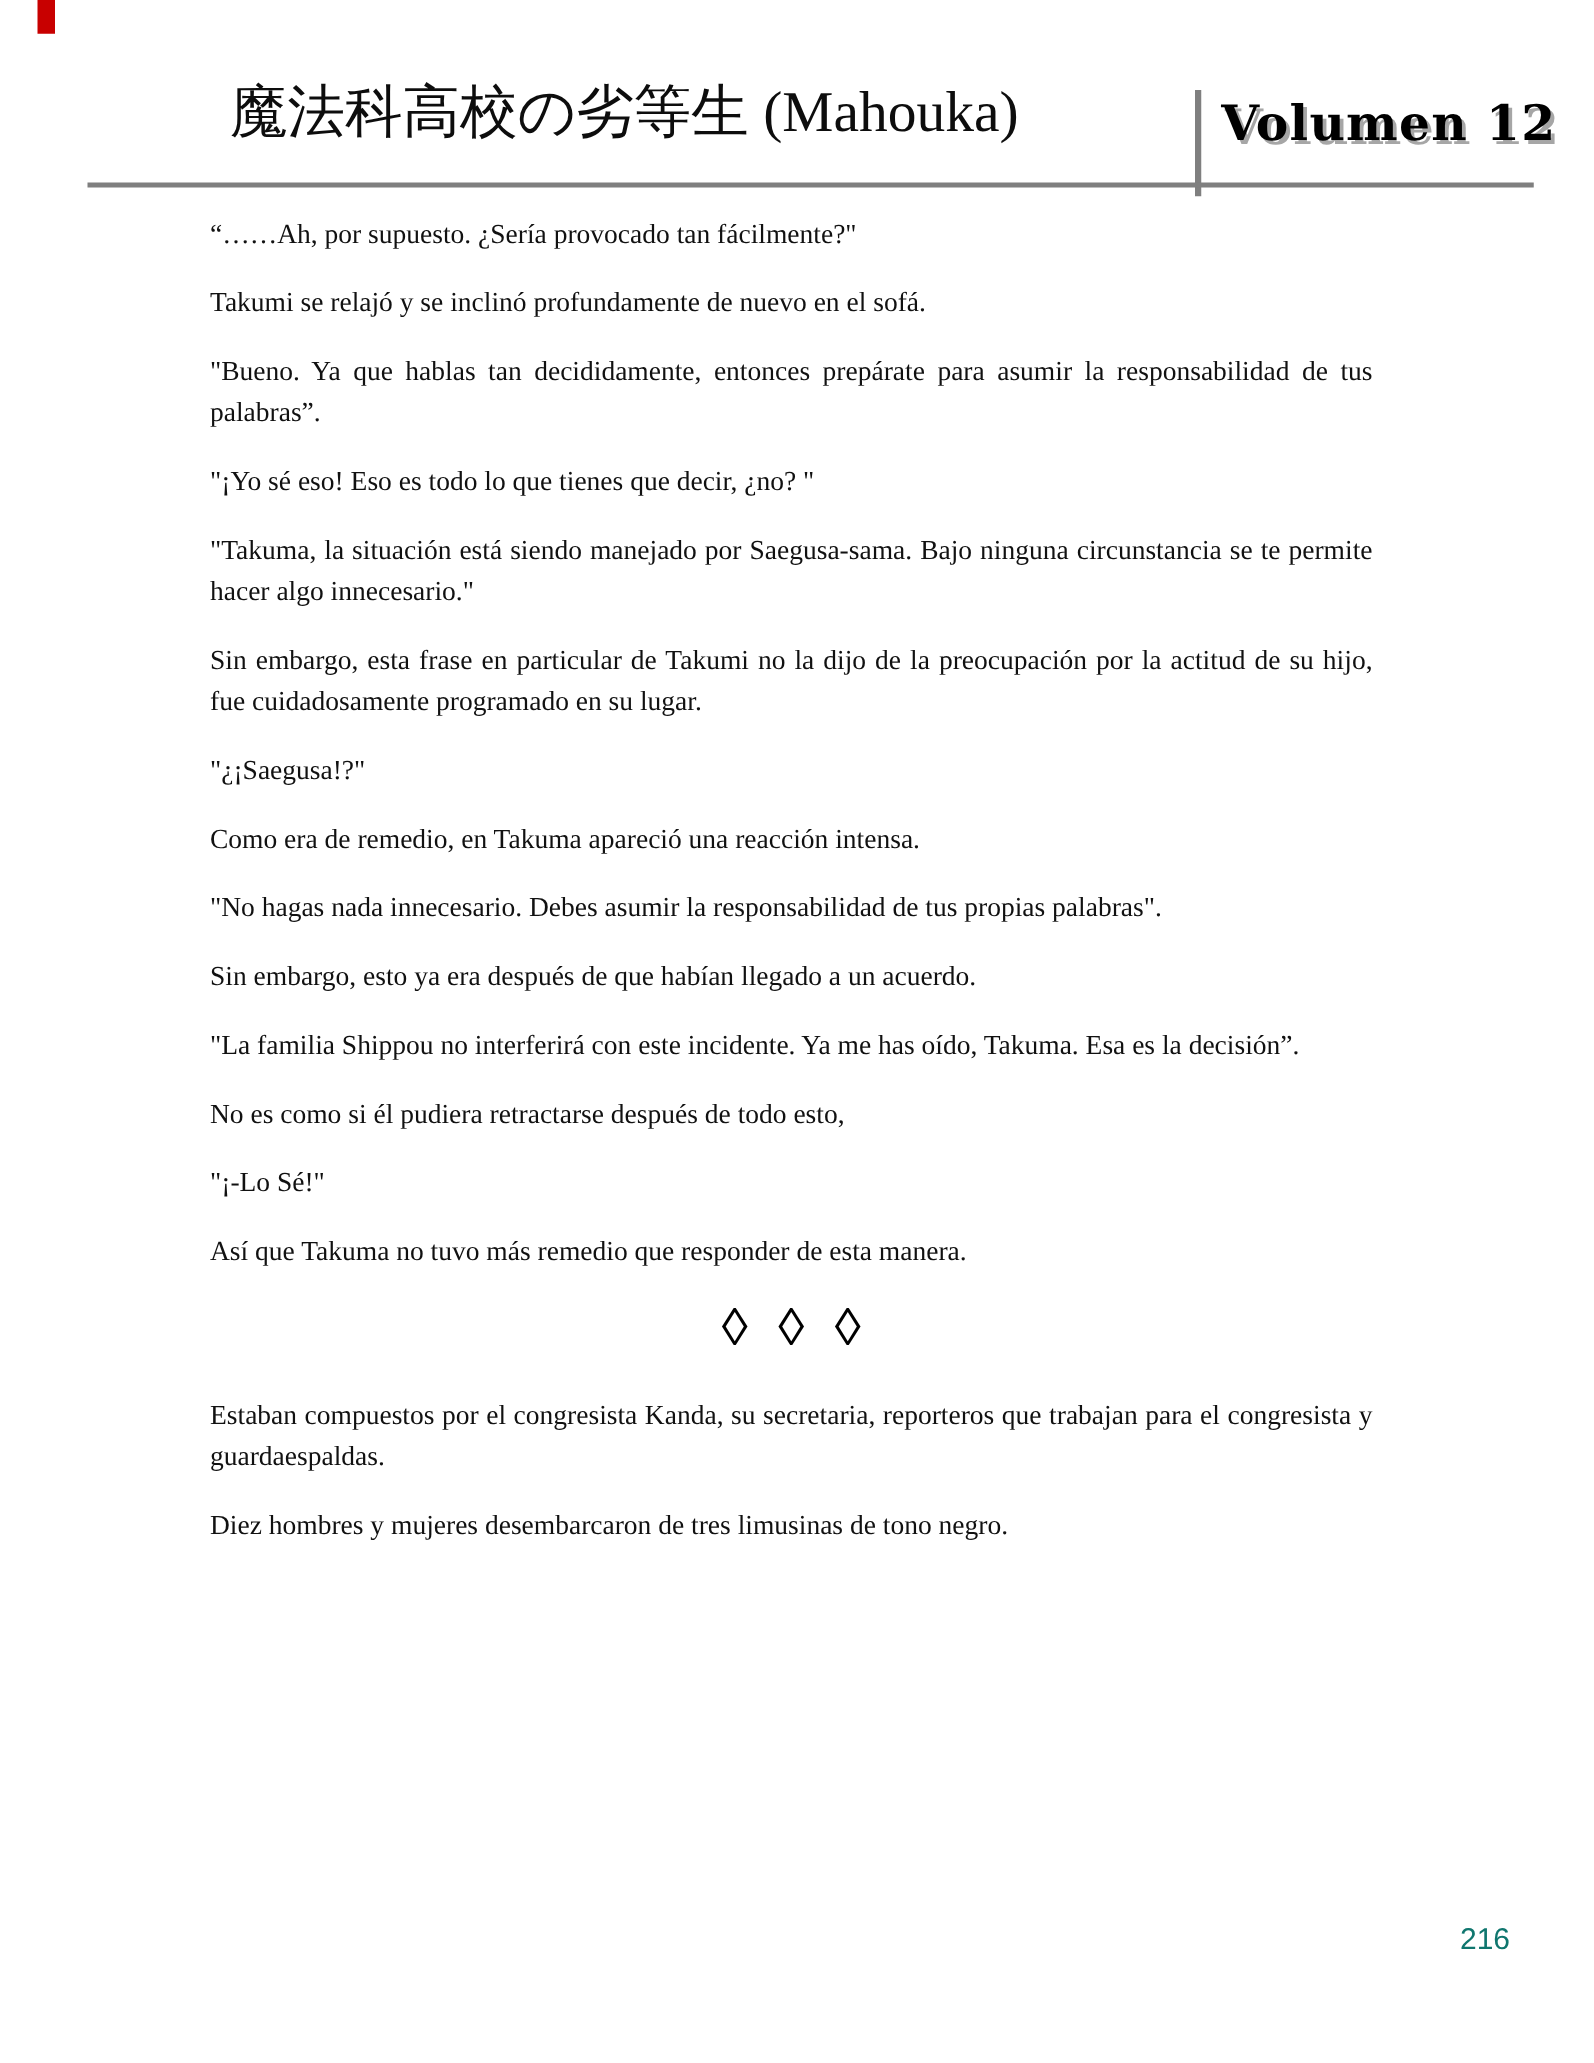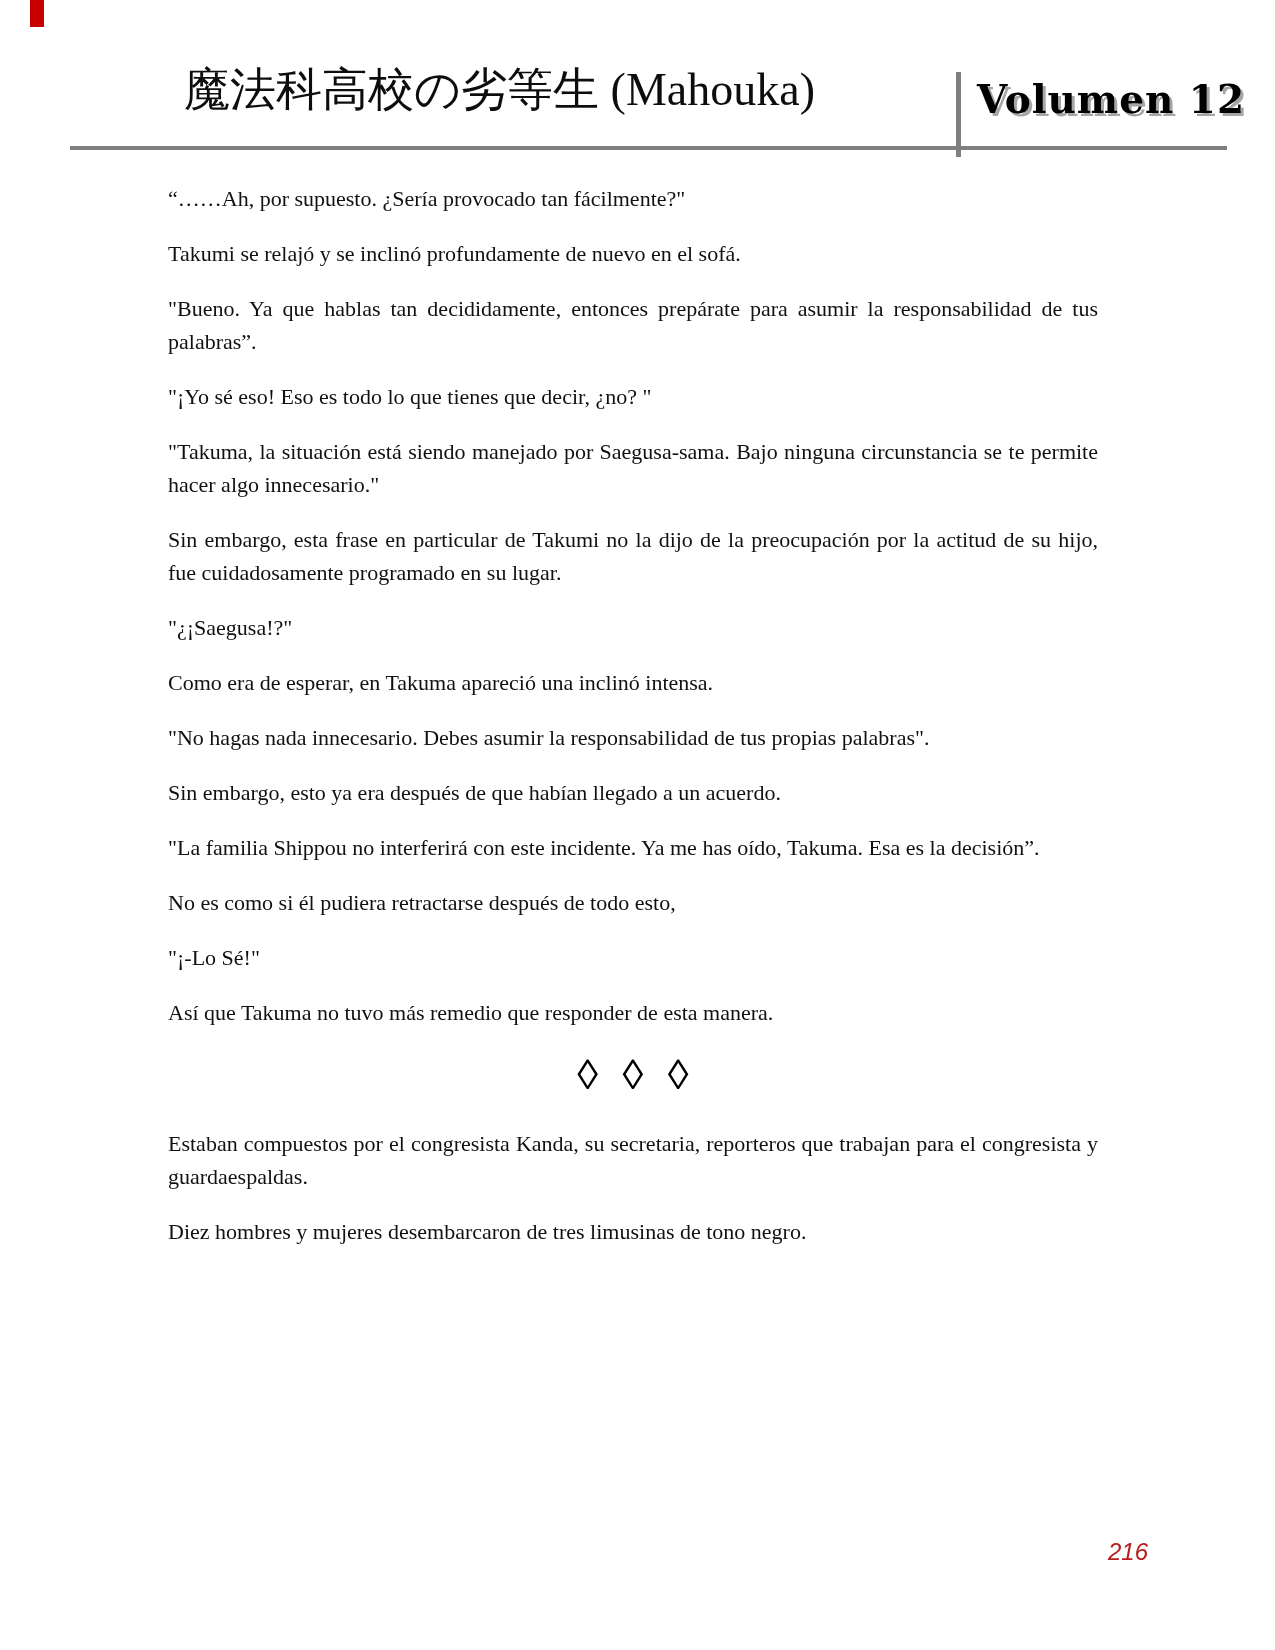--- a/index.html
+++ b/index.html
@@ -70,40 +70,39 @@
   }
   .content {
     position: absolute;
     left: 168px;
     top: 170px;
     width: 930px;
   }
   .para {
     font-size: 22px;
     line-height: 33px;
-    margin: 12px 0 22px 0;
+    margin: 0 0 22px 0;
     text-align: justify;
     text-justify: inter-word;
   }
   .divider {
     text-align: center;
     font-size: 42px;
     line-height: 48px;
     word-spacing: 14px;
     margin: 10px 0 28px 0;
     color: #000;
   }
   .page-num {
     position: absolute;
-    left: 1108px;
+    left: 1168px;
     top: 1538px;
     font-family: "Liberation Sans", sans-serif;
     font-size: 24px;
-    color: #b91c1c;
-    font-style: italic;
+    color: #0f766e;
   }
 </style>
 </head>
 <body>
 
 <div class="red-flag"></div>
 
 <div class="header">
   <div class="title-jp">魔法科高校の劣等生 (Mahouka)</div>
   <div class="v-bar"></div>
@@ -112,21 +111,21 @@
 </div>
 
 <div class="content">
     <div class="para">“……Ah, por supuesto. ¿Sería provocado tan fácilmente?"</div>
     <div class="para">Takumi se relajó y se inclinó profundamente de nuevo en el sofá.</div>
     <div class="para">"Bueno. Ya que hablas tan decididamente, entonces prepárate para asumir la responsabilidad de tus palabras”.</div>
     <div class="para">"¡Yo sé eso! Eso es todo lo que tienes que decir, ¿no? "</div>
     <div class="para">"Takuma, la situación está siendo manejado por Saegusa-sama. Bajo ninguna circunstancia se te permite hacer algo innecesario."</div>
     <div class="para">Sin embargo, esta frase en particular de Takumi no la dijo de la preocupación por la actitud de su hijo, fue cuidadosamente programado en su lugar.</div>
     <div class="para">"¿¡Saegusa!?"</div>
-    <div class="para">Como era de esperar, en Takuma apareció una inclinó intensa.</div>
+    <div class="para">Como era de remedio, en Takuma apareció una reacción intensa.</div>
     <div class="para">"No hagas nada innecesario. Debes asumir la responsabilidad de tus propias palabras".</div>
     <div class="para">Sin embargo, esto ya era después de que habían llegado a un acuerdo.</div>
     <div class="para">"La familia Shippou no interferirá con este incidente. Ya me has oído, Takuma. Esa es la decisión”.</div>
     <div class="para">No es como si él pudiera retractarse después de todo esto,</div>
     <div class="para">"¡-Lo Sé!"</div>
     <div class="para">Así que Takuma no tuvo más remedio que responder de esta manera.</div>
     <div class="para divider">◊ ◊ ◊</div>
     <div class="para">Estaban compuestos por el congresista Kanda, su secretaria, reporteros que trabajan para el congresista y guardaespaldas.</div>
     <div class="para">Diez hombres y mujeres desembarcaron de tres limusinas de tono negro.</div>
   </div>

